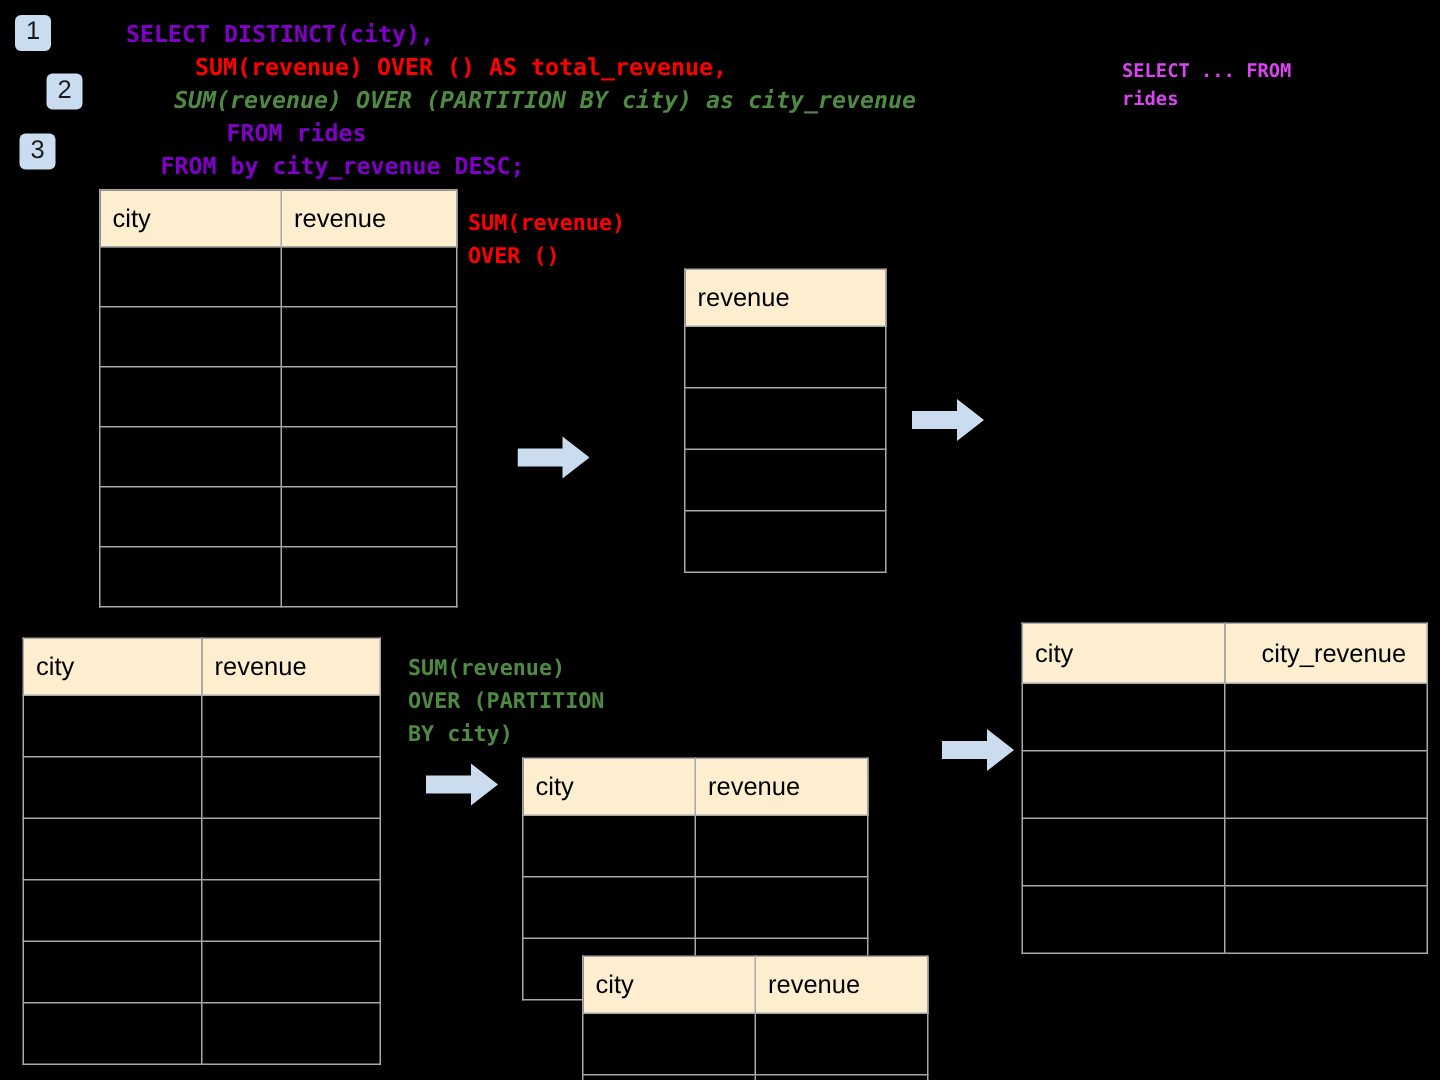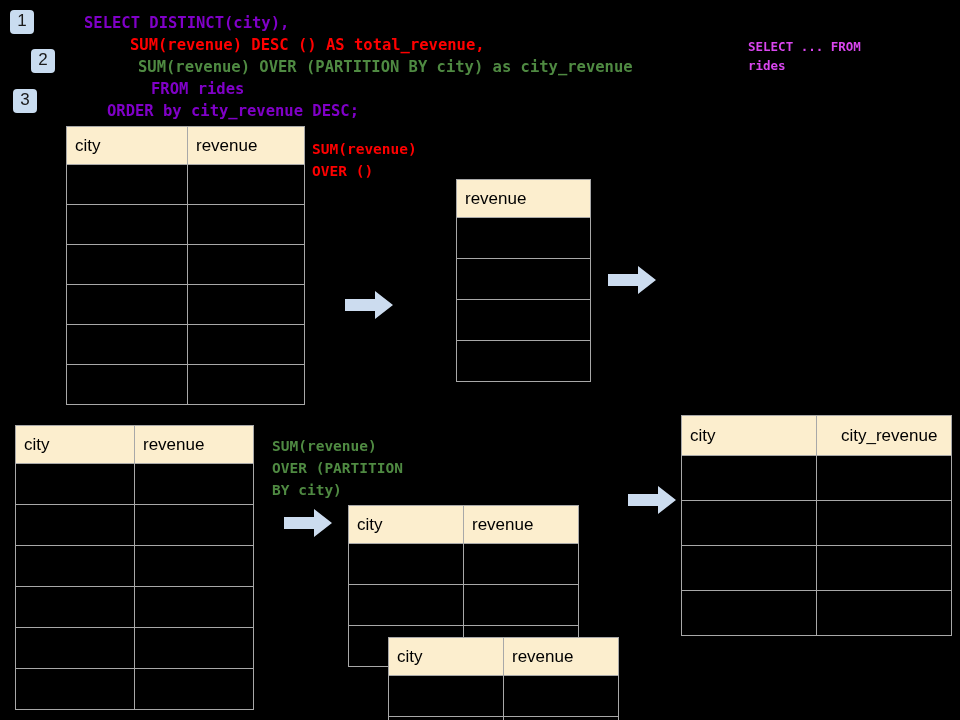--- a/index.html
+++ b/index.html
@@ -98,24 +98,24 @@
 <body>
 
 <div id="canvas">
   <div id="badges-layer">
       <div class="badge" style="left: 10px; top: 10px; background: rgb(201, 220, 240);">1</div>
       <div class="badge" style="left: 31px; top: 49px; background: rgb(201, 220, 240);">2</div>
       <div class="badge" style="left: 13px; top: 89px; background: rgb(201, 220, 240);">3</div>
     </div>
   <div id="sql-layer">
       <div class="sql sql-purple" style="left: 84px; top: 12px;">SELECT DISTINCT(city),</div>
-      <div class="sql sql-red" style="left: 130px; top: 34px;">SUM(revenue) DESC () AS total_revenue,</div>
-      <div class="sql sql-green" style="left: 138px; top: 56px;">SUM(revenue) OVER (PARTITION BY city) as city_revenue</div>
+      <div class="sql sql-red" style="left: 130px; top: 34px;">SUM(revenue) OVER () AS total_revenue,</div>
+      <div class="sql sql-green" style="left: 116px; top: 56px; font-style: italic;">SUM(revenue) OVER (PARTITION BY city) as city_revenue</div>
       <div class="sql sql-purple" style="left: 107px; top: 78px; margin-left: 44px;">FROM rides</div>
-      <div class="sql sql-purple" style="left: 107px; top: 100px;">ORDER by city_revenue DESC;</div>
+      <div class="sql sql-purple" style="left: 107px; top: 100px;">FROM by city_revenue DESC;</div>
     </div>
   <div id="sidenote-layer">
       <div class="side-note" style="left: 748px; top: 37px;">SELECT ... FROM
 rides</div>
     </div>
   <div id="anno-layer">
       <div class="anno anno-red" style="left: 312px; top: 138px;">SUM(revenue)
 OVER ()</div>
       <div class="anno anno-green" style="left: 272px; top: 435px;">SUM(revenue)
 OVER (PARTITION

